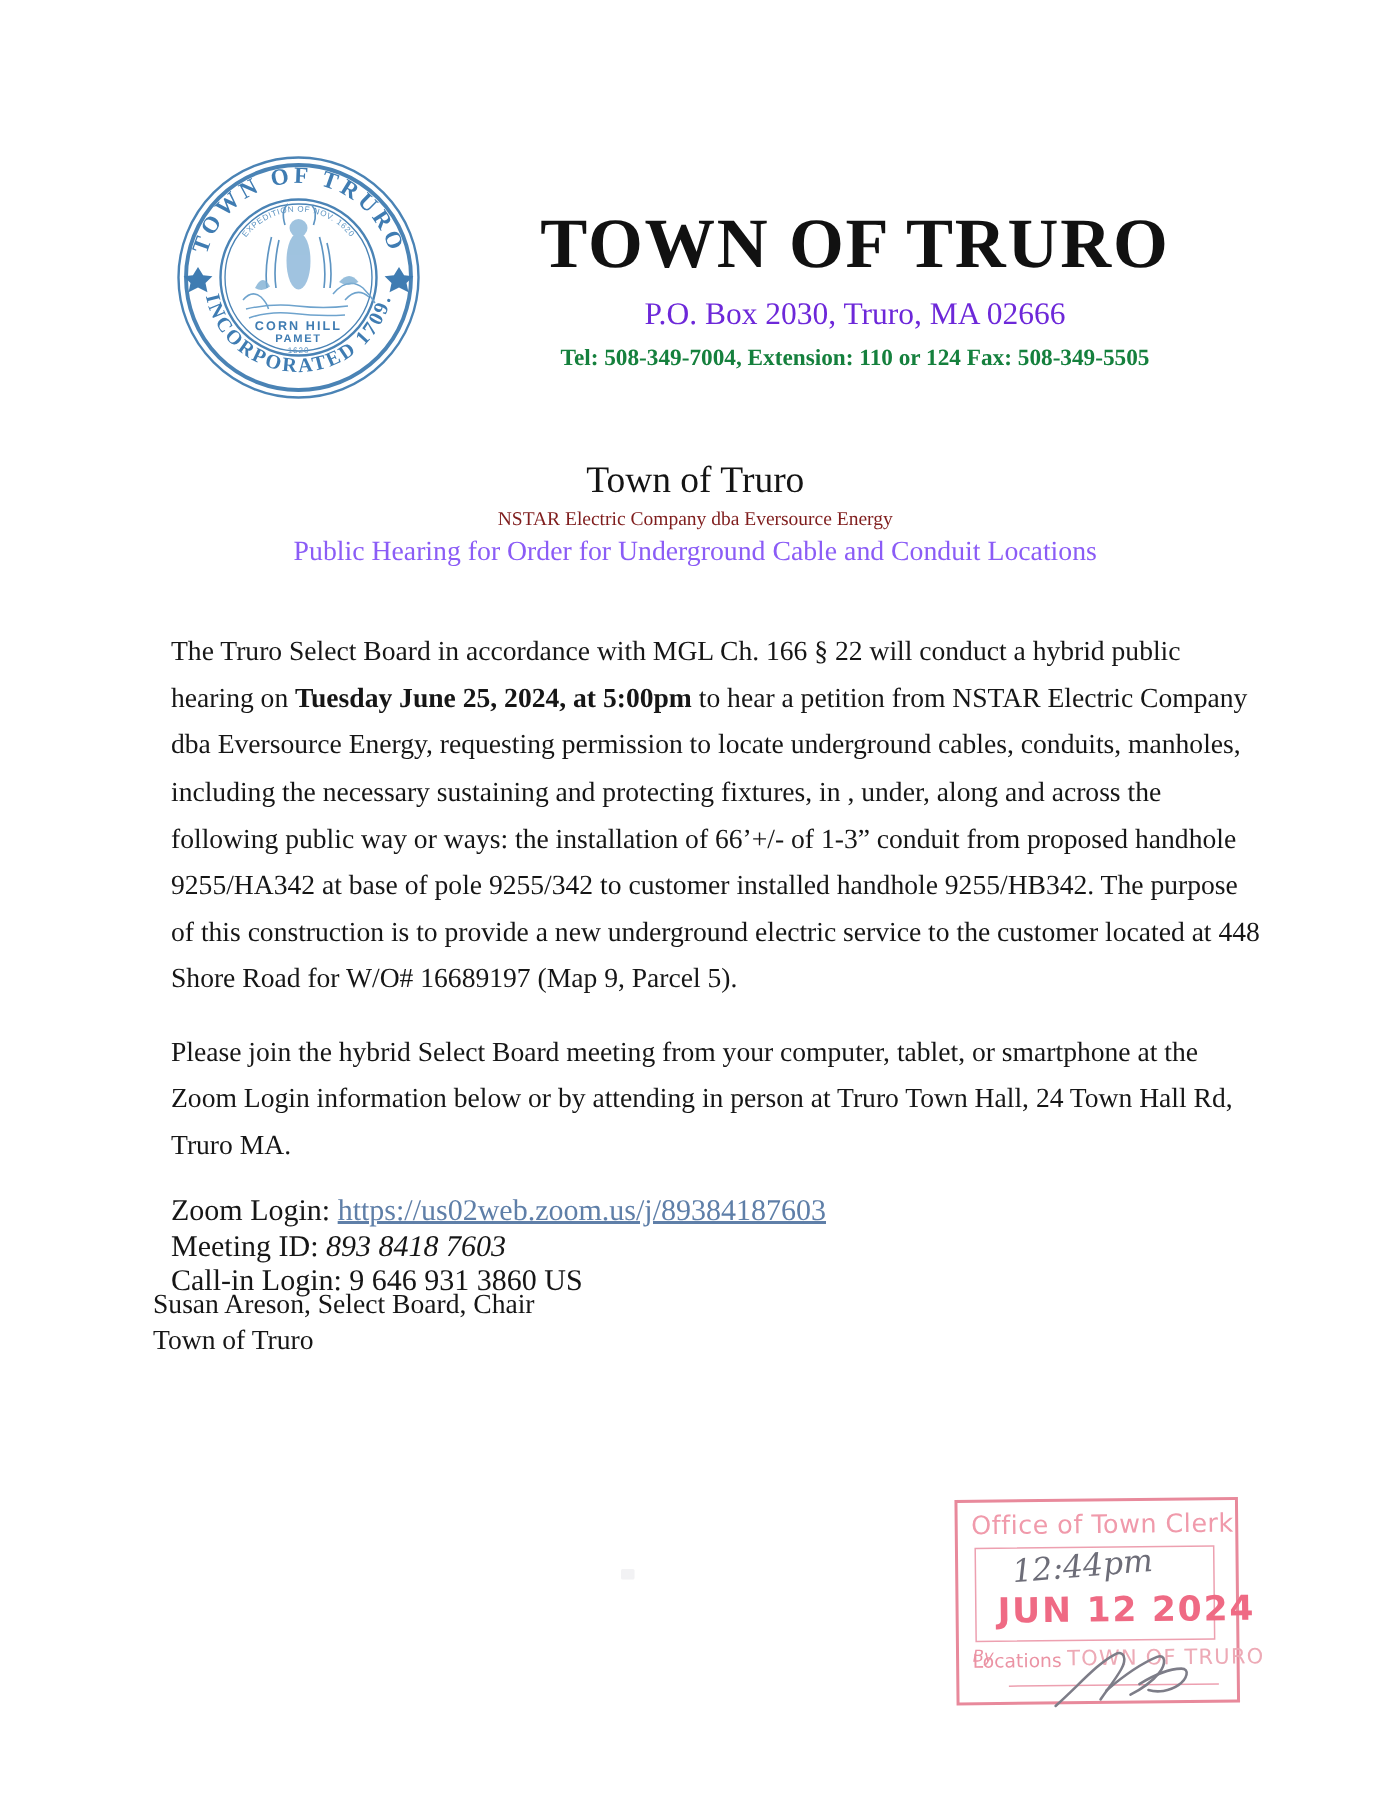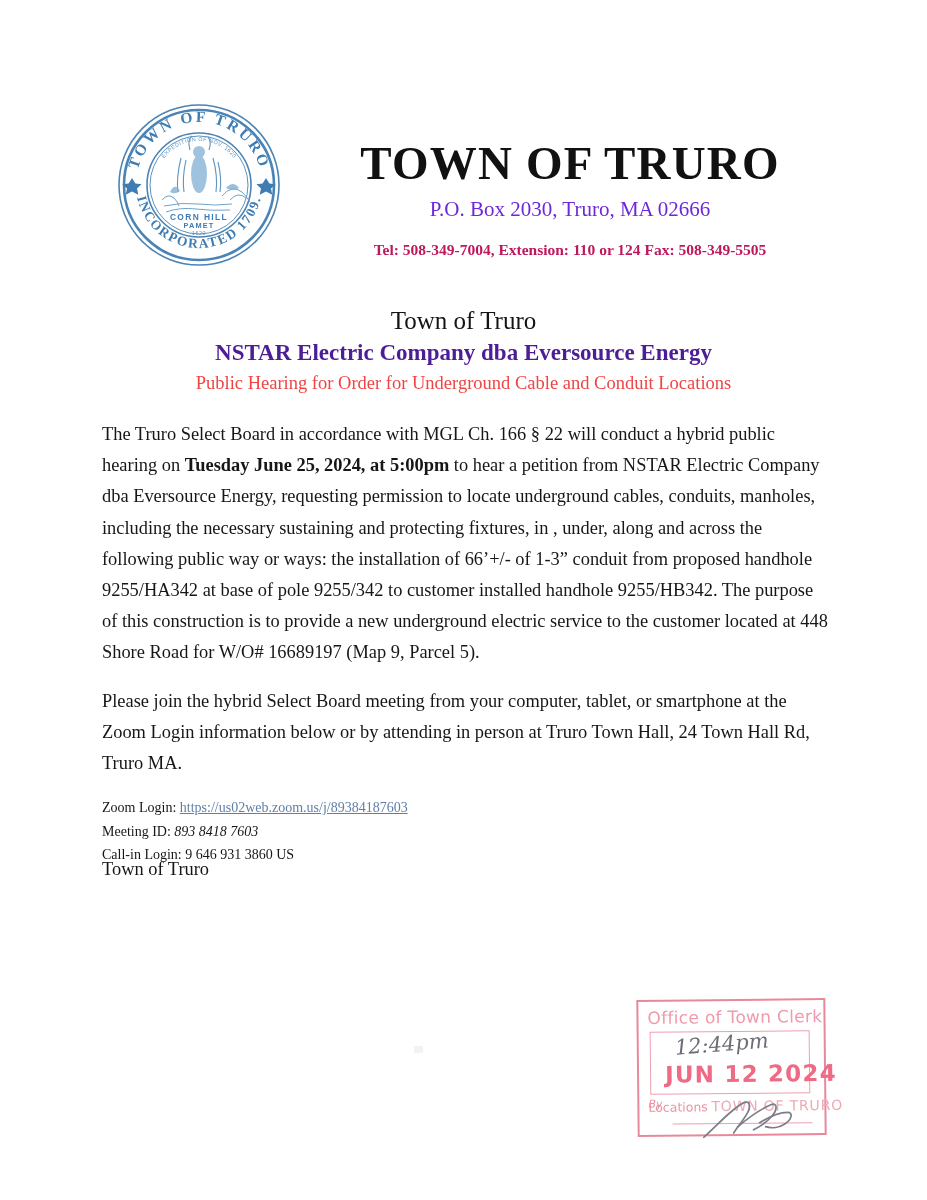--- a/index.html
+++ b/index.html
@@ -50,70 +50,69 @@
     color: #111;
     font-family: "Liberation Serif", "DejaVu Serif", serif;
   }
   .org-address {
     margin-top: 9px;
     font-size: 21px;
     line-height: 1.2;
     color: #6d28d9;
   }
   .org-phone {
-    margin-top: 19px;
+    margin-top: 8px;
     font-size: 15.5px;
     font-weight: bold;
     line-height: 1.2;
-    color: #be185d;
+    color: #15803d;
   }
 
   
   .subject {
     position: absolute;
     left: 0;
     top: 305px;
     width: 927px;
     text-align: center;
   }
   .subject-line1 {
     font-size: 25px;
     line-height: 1.28;
     color: #141414;
   }
   .subject-line2 {
-    font-size: 23px;
+    font-size: 13px;
     line-height: 1.42;
-    color: #4c1d95;
-    font-weight: bold;
+    color: #7f1d1d;
   }
   .subject-line3 {
     font-size: 18.5px;
     line-height: 1.42;
-    color: #ef4444;
+    color: #8b5cf6;
   }
 
   
   .body-area {
     position: absolute;
-    left: 102px;
+    left: 114px;
     top: 419px;
     width: 726px;
   }
   .para {
     font-size: 18.4px;
     line-height: 31.2px;
     text-align: left;
     margin: 0 0 17px 0;
     color: #161616;
   }
   .para strong { font-weight: bold; }
 
   .contact-block {
-    font-size: 14px;
+    font-size: 20px;
     line-height: 23.5px;
     margin-top: 14px;
     color: #161616;
   }
   .contact-line { white-space: nowrap; }
   .zoom-link {
     color: #5f7fa8;
     text-decoration: underline;
   }
   .meeting-id-val { font-style: italic; }
@@ -312,20 +311,21 @@
     <p class="para">Please join the hybrid Select Board meeting from your computer, tablet, or smartphone at the Zoom Login information below or by attending in person at Truro Town Hall, 24 Town Hall Rd, Truro MA.</p>
 
     <div class="contact-block">
       <div class="contact-line"><span>Zoom Login: </span><a class="zoom-link" href="#">https://us02web.zoom.us/j/89384187603</a></div>
       <div class="contact-line"><span>Meeting ID: </span><span class="meeting-id-val">893 8418 7603</span></div>
       <div class="contact-line"><span>Call-in Login: </span><span>9 646 931 3860 US</span></div>
     </div>
   </div>
 
   <div class="signature">
+    <div>Susan Areson, Select Board, Chair</div>
     <div>Town of Truro</div>
   </div>
 
   <div class="artifact"></div>
 
   <div class="stamp">
     <div class="stamp-title">Office of Town Clerk</div>
 
     <div class="stamp-inner">
       <div class="stamp-time">12:44pm</div>

